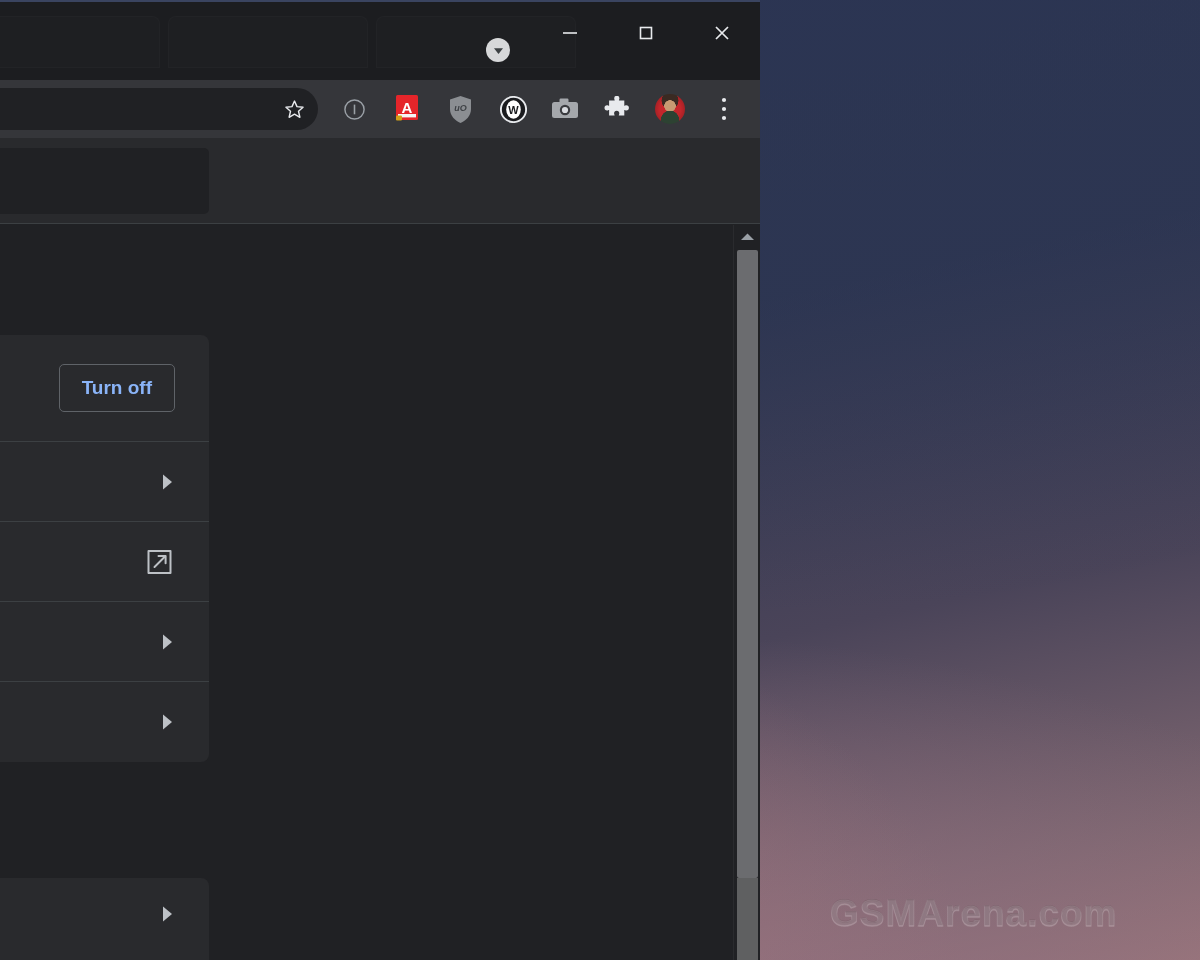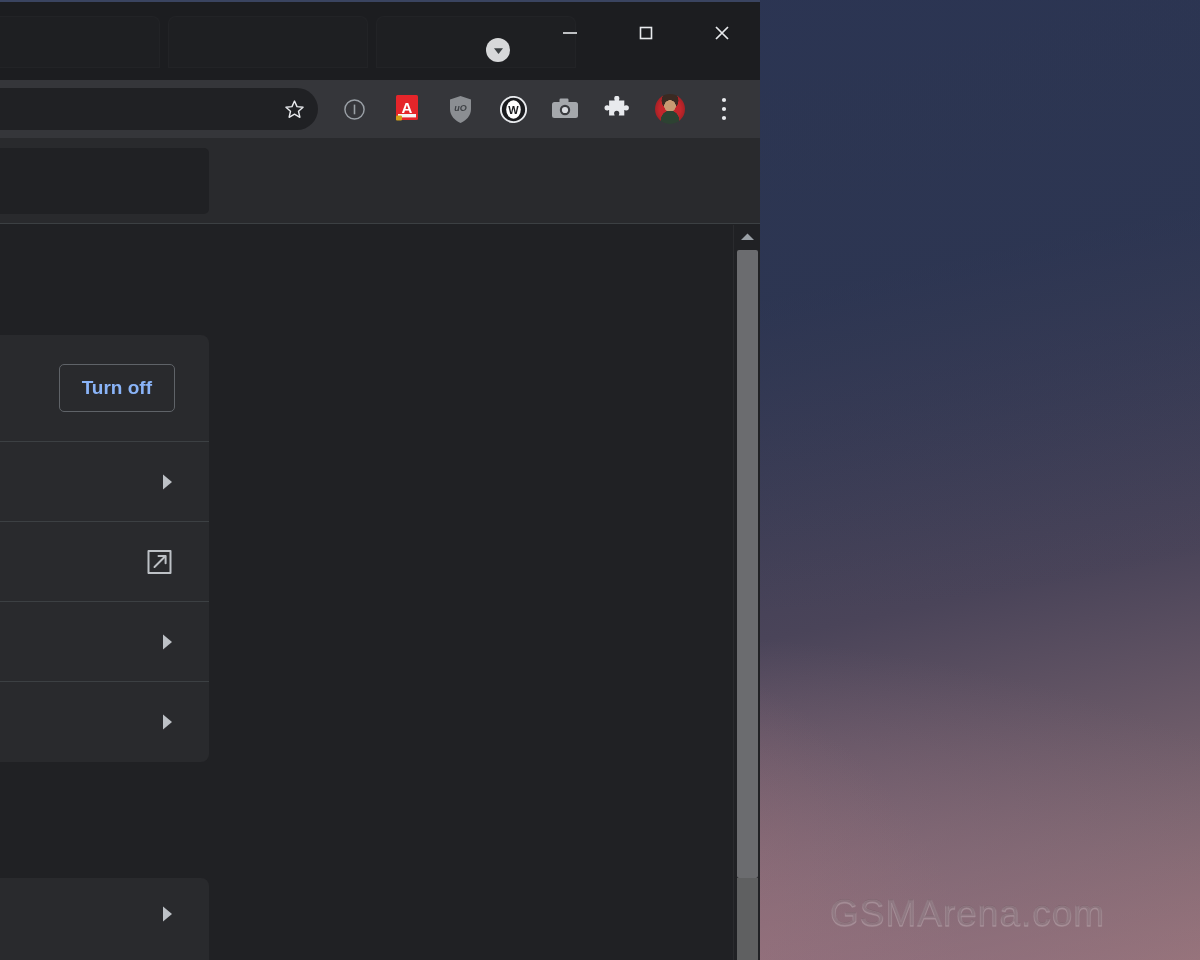--- a/index.html
+++ b/index.html
@@ -15,21 +15,21 @@
     background:
       radial-gradient(130% 85% at 8% 102%, #a4757a 0%, rgba(164,117,122,0) 56%),
       radial-gradient(120% 70% at 52% 108%, #8d6e7e 0%, rgba(141,110,126,0) 60%),
       radial-gradient(150% 120% at 62% -20%, #2b3553 0%, rgba(43,53,83,0) 70%),
       linear-gradient(168deg, #2c3450 0%, #2e3651 38%, #4a4459 66%, #7d6670 88%, #9b767b 100%);
   }
 
   #watermark{
     position:absolute; left:830px; top:893px;
     font-size:37px; letter-spacing:1px;
-    font-weight:400;
+    font-weight:700;
     color:rgba(255,255,255,.055);
     text-shadow:0 1px 0 rgba(255,255,255,.10), 0 -1px 0 rgba(0,0,0,.10);
     -webkit-text-stroke:1px rgba(255,255,255,.13);
     white-space:nowrap;
     user-select:none;
   }
 
   
   #browser{
     position:absolute; left:0; top:0; width:760px; height:960px;

